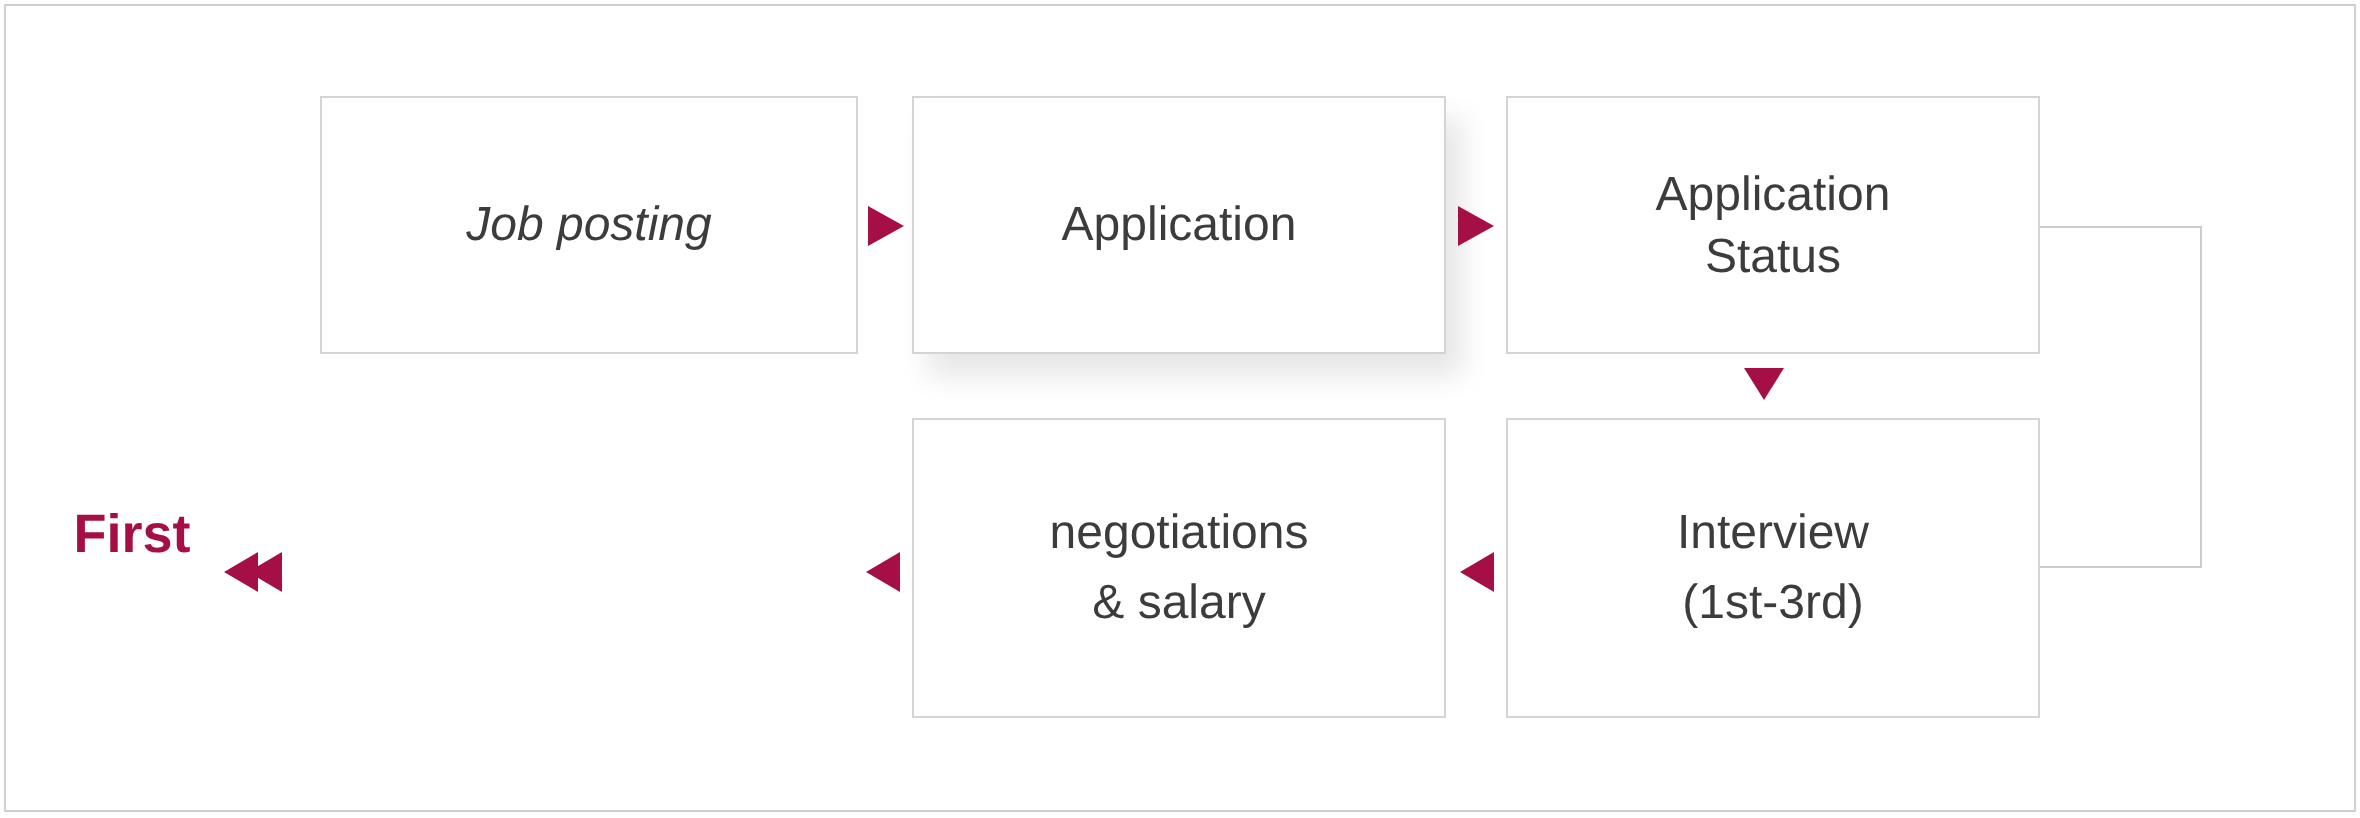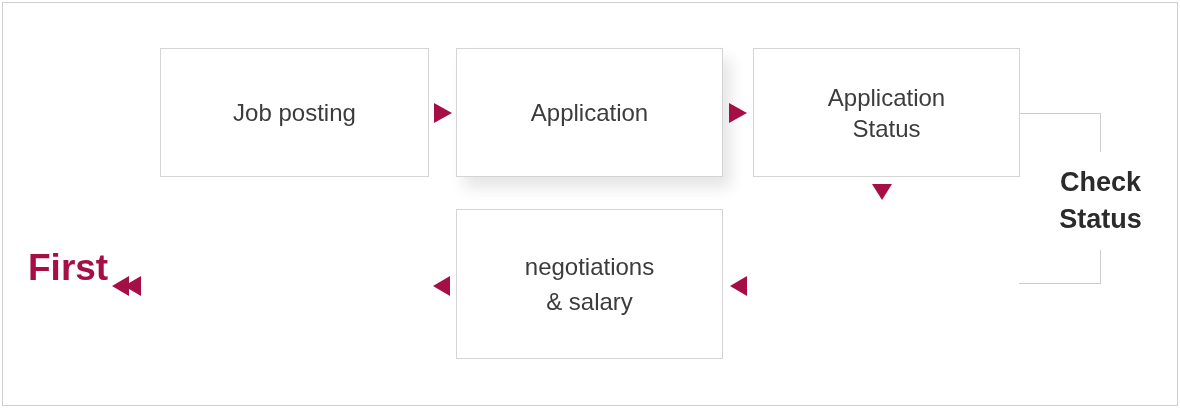--- a/index.html
+++ b/index.html
@@ -26,21 +26,21 @@
     flex-direction: column;
     justify-content: center;
     align-items: center;
     text-align: center;
     color: var(--text, #3c3c3c);
     font-size: 24px;
     z-index: 2;
   }
   .r1 { top: 48px;  height: 129px; line-height: 31px; }
   .r2 { top: 209px; height: 150px; line-height: 35px; }
-  .c1 { left: 160px; width: 269px; }
+  .c1 { left: 160px; width: 269px; font-style: italic; }
   .c2 { left: 456px; width: 267px; }
   .c3 { left: 753px; width: 267px; }
   .shadowed { box-shadow: 8px 11px 14px rgba(0,0,0,0.10); }
 
   .tri { position: absolute; width: 0; height: 0; z-index: 3; }
   .tri-right {
     border-left: 18px solid var(--accent, #a50f45);
     border-top: 10px solid transparent;
     border-bottom: 10px solid transparent;
   }
@@ -70,21 +70,21 @@
   .side-label { position: absolute; font-weight: bold; text-align: center; z-index: 4; }
   #check-status {
     left: 1040px; top: 152px; width: 121px;
     background: #ffffff;
     padding: 12px 0;
     font-size: 27px; line-height: 37px;
     color: var(--heading, #2b2b2b);
   }
   #first-day {
     left: 28px; top: 250px; width: 76px;
-    font-size: 37px; line-height: 35px;
+    font-size: 27px; line-height: 35px;
     color: var(--accent, #a50f45);
   }
 </style>
 </head>
 <body>
 
 <div class="canvas">
   <div class="frame"></div>
 
   <div class="box r1 c1">
@@ -99,20 +99,24 @@
 
   <div class="tri tri-right" id="arr-2"></div>
 
   <div class="box r1 c3">
     <div>Application</div>
     <div>Status</div>
   </div>
 
   <div class="tri tri-down" id="arr-down"></div>
 
+  <div class="box r2 c3">
+    <div>Interview</div>
+    <div>(1st-3rd)</div>
+  </div>
 
   <div class="tri tri-left" id="arr-3"></div>
 
   <div class="box r2 c2">
     <div>negotiations</div>
     <div>&amp; salary</div>
   </div>
 
   <div class="tri tri-left" id="arr-4"></div>
 
@@ -121,17 +125,13 @@
   <div class="tri tri-left" id="arr-dbl-b"></div>
 
   <div class="side-label" id="first-day">
     <div>First</div>
   </div>
 
   <div class="connector" id="conn-top"></div>
   <div class="connector" id="conn-vert"></div>
   <div class="connector" id="conn-bottom"></div>
 
-  <div class="side-label" id="check-status">
-    <div>Check</div>
-    <div>Status</div>
-  </div>
 </div>
 
 </body></html>

